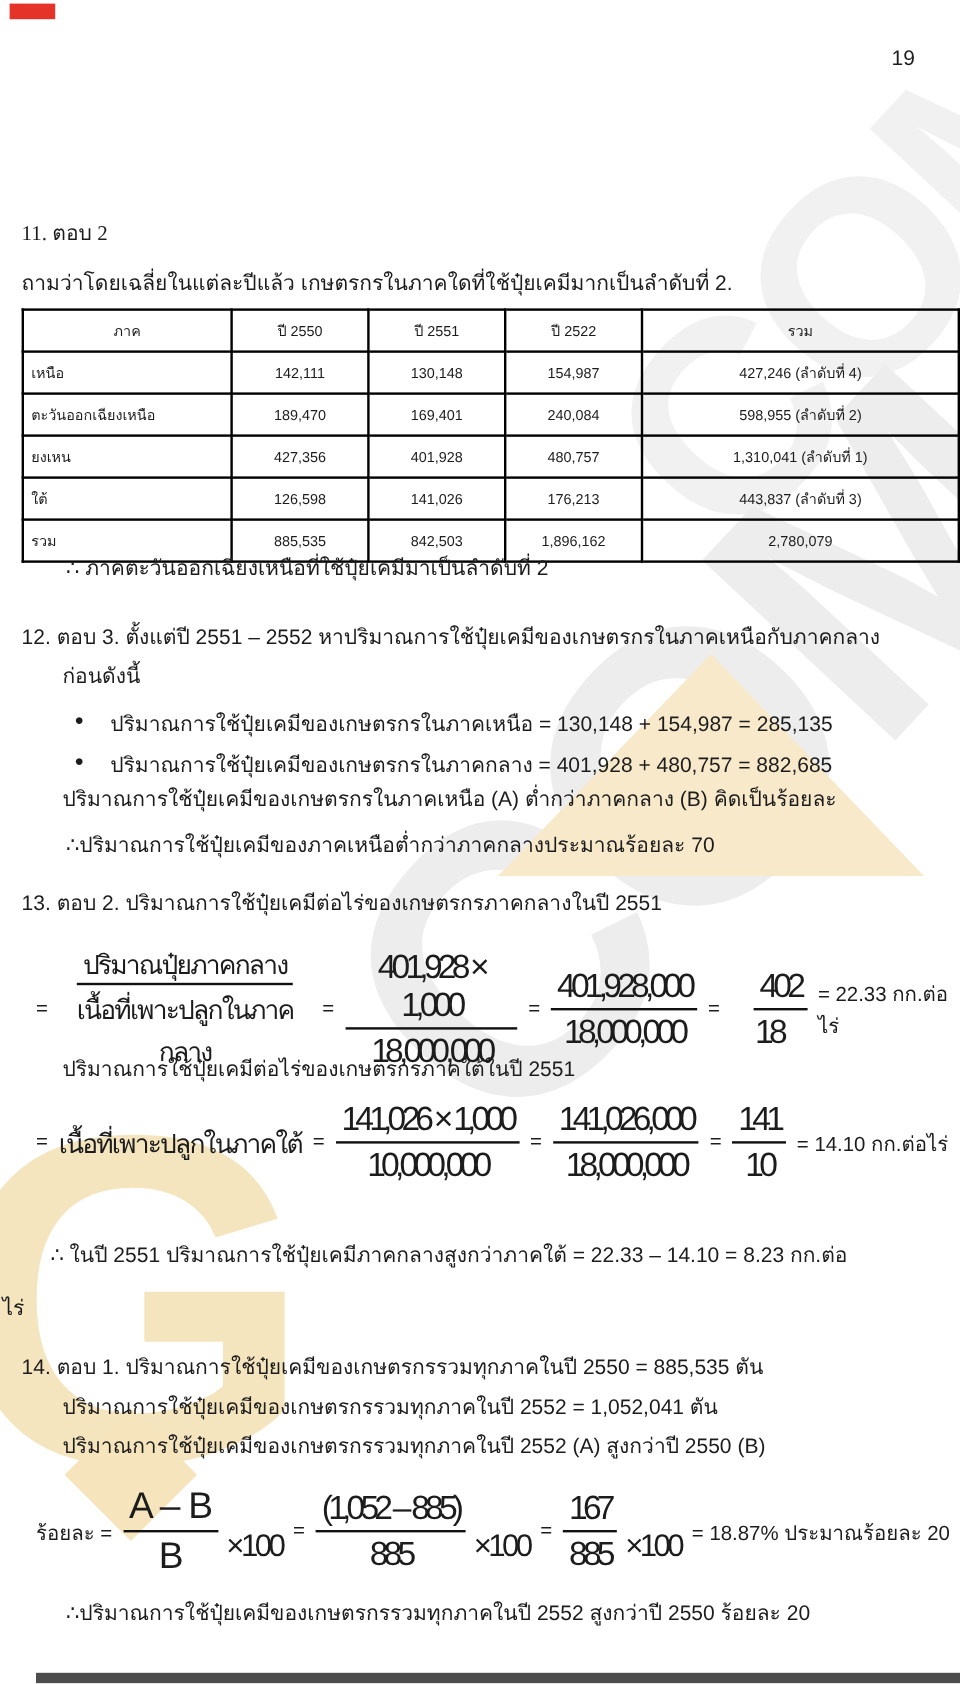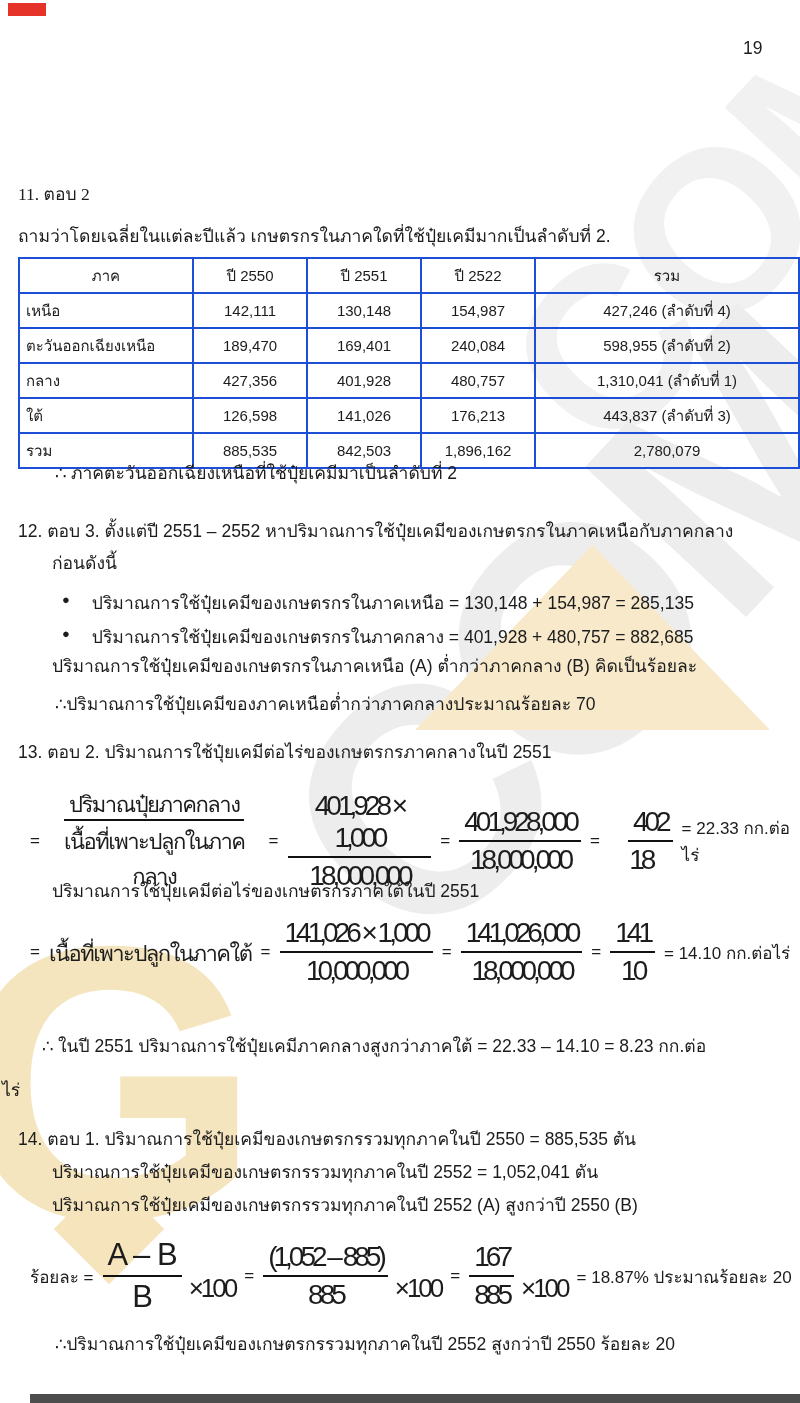--- a/index.html
+++ b/index.html
@@ -15,21 +15,21 @@
              color:#f1f1f1;transform:rotate(-47deg);}
   #wm-beige-letter{left:-42px;top:888px;font-size:390px;font-weight:bold;color:#f5e5bf;}
   #wm-beige-tri{left:415px;top:545px;width:355px;height:185px;background:#f7e9ca;
                 clip-path:polygon(50% 0,0 100%,100% 100%);}
   #wm-beige-diamond{left:70px;top:1190px;width:78px;height:78px;background:#f6e5bc;
                     transform:rotate(45deg);}
   #red-marker{position:absolute;left:8px;top:3px;width:38px;height:13px;background:#e5332a;z-index:3;}
   #bottom-bar{position:absolute;left:30px;top:1394px;width:770px;height:9px;background:#4d4d4d;z-index:3;}
   
   #t11{position:absolute;left:18px;top:257px;border-collapse:collapse;table-layout:fixed;}
-  #t11 td,#t11 th{border:2px solid #1d4ed8;height:33px;font-size:15px;font-weight:normal;
+  #t11 td,#t11 th{border:2px solid #000000;height:33px;font-size:12px;font-weight:normal;
                   padding:0 6px;overflow:hidden;white-space:nowrap;}
   #t11 th{text-align:center;}
   .c-region{width:160px;text-align:left;}
   .c-num{width:100px;text-align:center;}
   .c-total{width:250px;text-align:center;}
   
   .eq{position:absolute;display:flex;align-items:center;gap:9px;z-index:2;}
   .frac{display:inline-block;text-align:center;vertical-align:middle;}
   .frac .num{border-bottom:2.5px solid #111;padding:0 5px 2px;}
   .frac .den{padding-top:2px;}
@@ -80,21 +80,21 @@
         <td class="c-total">427,246 (ลำดับที่ 4)</td>
       </tr>
       <tr>
         <td class="c-region">ตะวันออกเฉียงเหนือ</td>
         <td class="c-num">189,470</td>
         <td class="c-num">169,401</td>
         <td class="c-num">240,084</td>
         <td class="c-total">598,955 (ลำดับที่ 2)</td>
       </tr>
       <tr>
-        <td class="c-region">กลาง</td>
+        <td class="c-region">ยงเหน</td>
         <td class="c-num">427,356</td>
         <td class="c-num">401,928</td>
         <td class="c-num">480,757</td>
         <td class="c-total">1,310,041 (ลำดับที่ 1)</td>
       </tr>
       <tr>
         <td class="c-region">ใต้</td>
         <td class="c-num">126,598</td>
         <td class="c-num">141,026</td>
         <td class="c-num">176,213</td>

